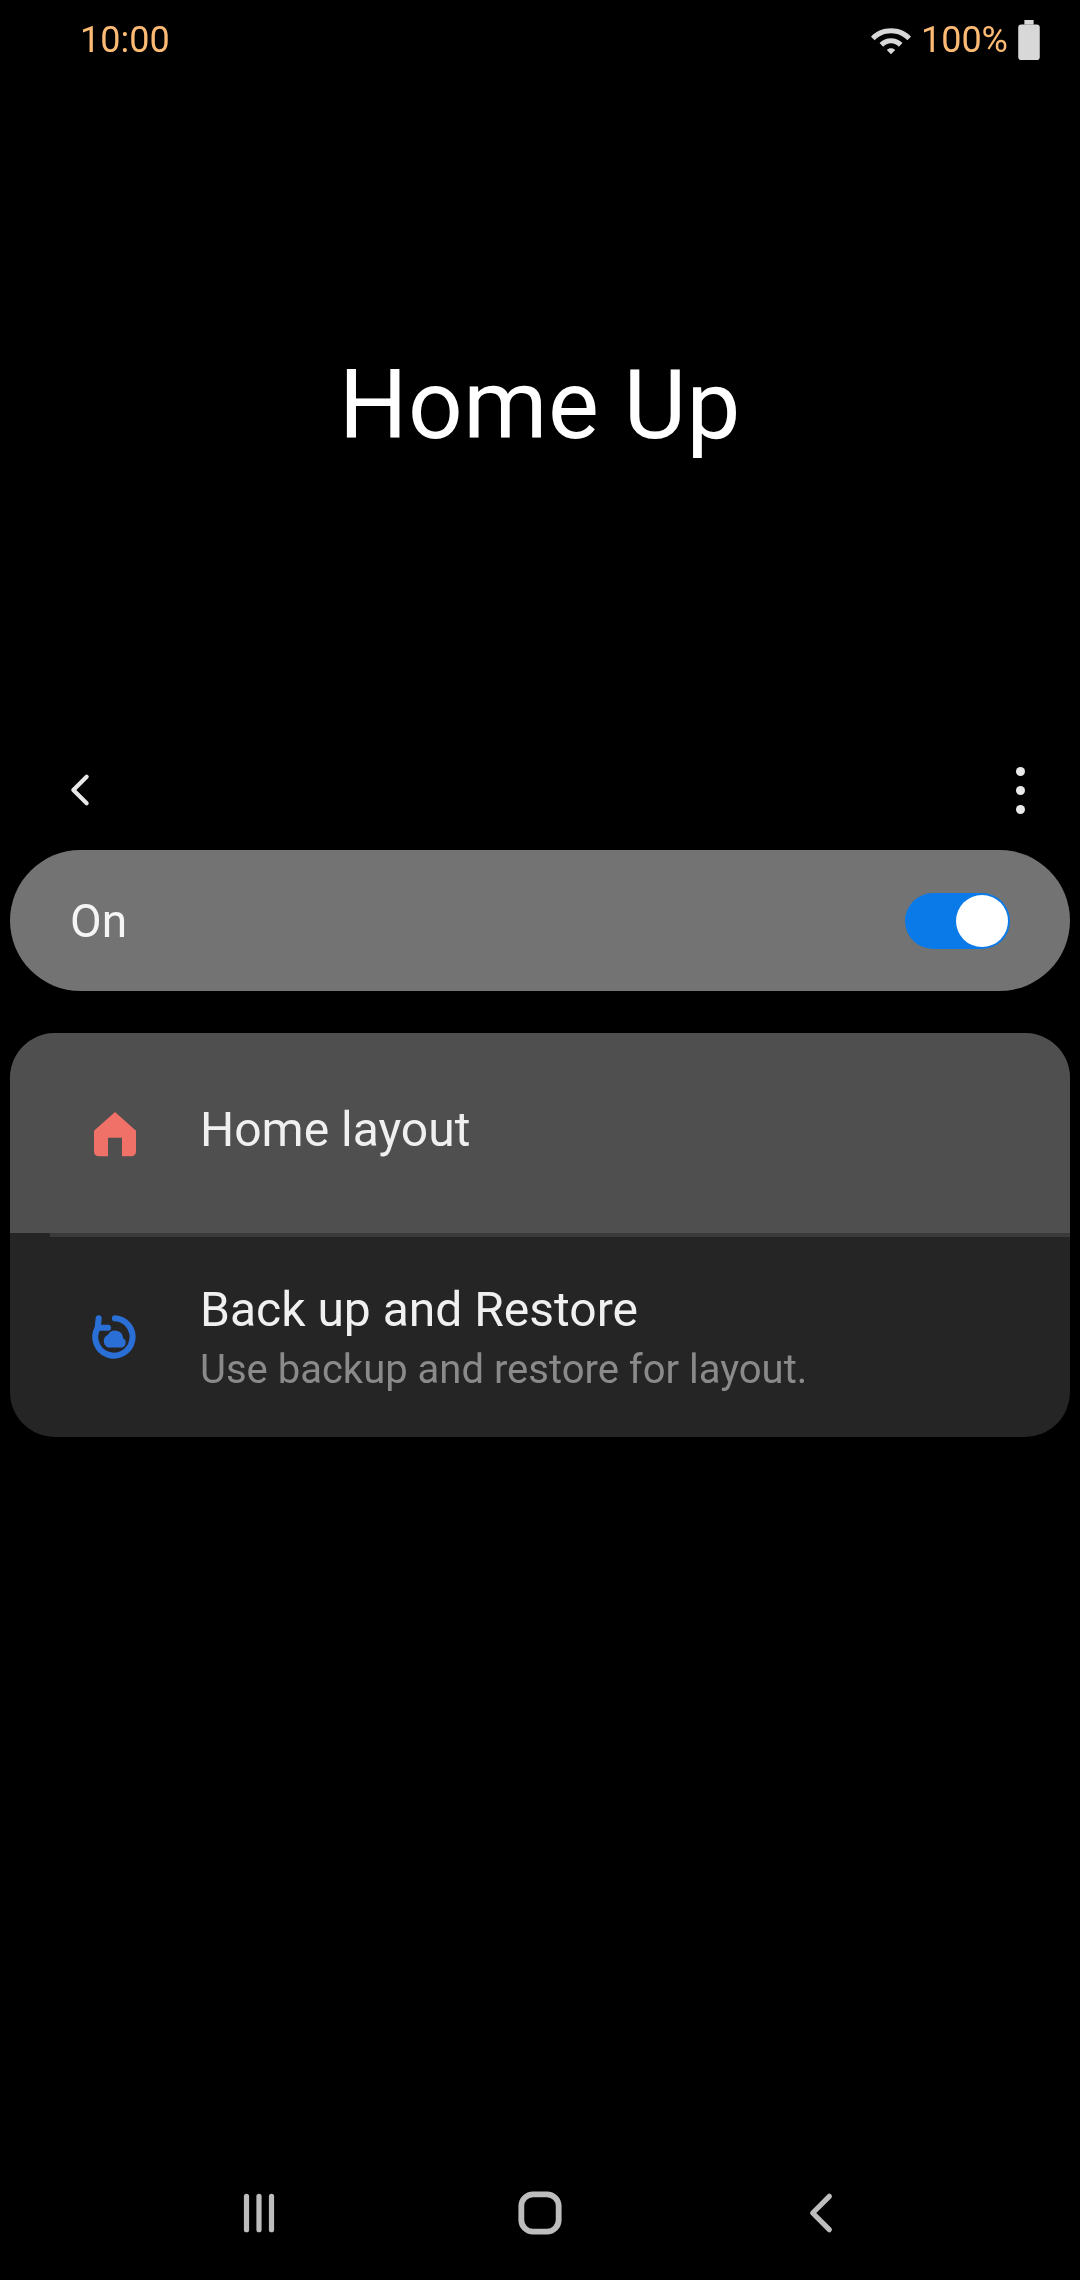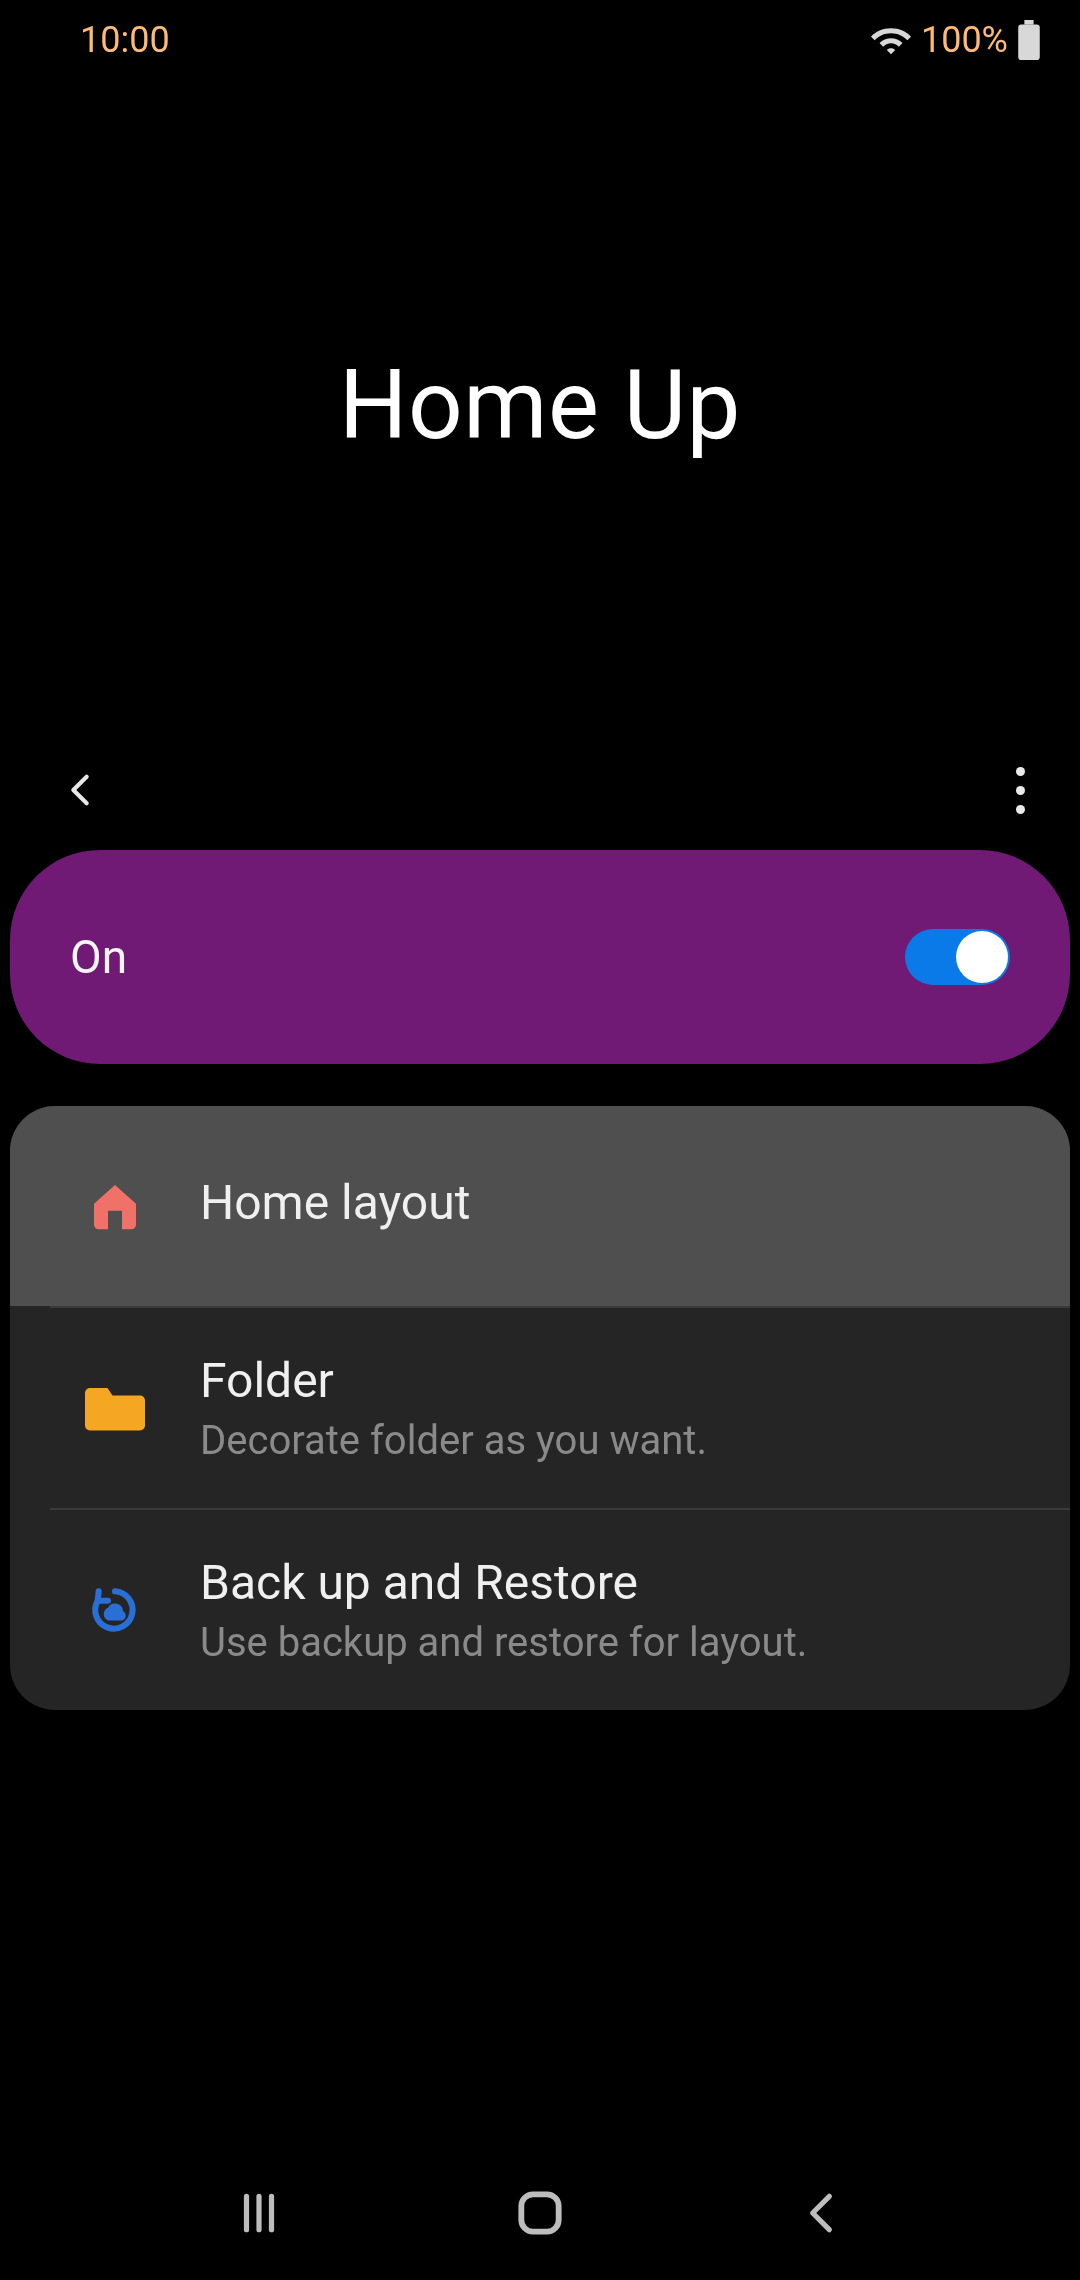--- a/index.html
+++ b/index.html
@@ -68,23 +68,23 @@
     .more .dot {
       width: 9px;
       height: 9px;
       background: #eaeaea;
       border-radius: 50%;
     }
     .content {
       padding: 0 10px;
     }
     .master-toggle {
-      background: #701a75;
+      background: #737373;
       border-radius: 90px;
-      height: 214px;
+      height: 141px;
       display: flex;
       align-items: center;
       justify-content: space-between;
       padding: 0 60px;
       margin-bottom: 42px;
     }
     .master-toggle .label {
       font-size: 46px;
       color: #f5f5f5;
     }
@@ -205,31 +205,20 @@
           <path d="M3 11 L12 3 L21 11 V20 A2 2 0 0 1 19 22 H15 V14 H9 V22 H5 A2 2 0 0 1 3 20 Z" fill="#f07168"></path>
         </svg>
       </div>
       <div class="item-text">
         <div class="t">Home layout</div>
       </div>
     </div>
 
     <div class="divider"></div>
 
-    <div class="list-item">
-      <div class="icon-wrap">
-        <svg width="60" height="50" viewBox="0 0 24 20">
-          <path d="M2 2 H9 L11 5 H22 A2 2 0 0 1 24 7 V17 A2 2 0 0 1 22 19 H2 A2 2 0 0 1 0 17 V4 A2 2 0 0 1 2 2 Z" fill="#f5a623"></path>
-        </svg>
-      </div>
-      <div class="item-text">
-        <div class="t">Folder</div>
-        <div class="d">Decorate folder as you want.</div>
-      </div>
-    </div>
 
     <div class="divider"></div>
 
     <div class="list-item">
       <div class="icon-wrap">
         <svg width="56" height="56" viewBox="0 0 24 24">
           <path d="M12 4 A8 8 0 1 1 4.6 8" stroke="#2a6fd6" stroke-width="2.6" fill="none" stroke-linecap="round"></path>
           <path d="M5 4 L4.6 8 L9 8" stroke="#2a6fd6" stroke-width="2.6" fill="none" stroke-linecap="round" stroke-linejoin="round"></path>
           <path d="M15.5 12.5 A3.5 3.5 0 0 0 9 11 A3 3 0 0 0 9 16.5 H15 A2.2 2.2 0 0 0 15.5 12.5 Z" fill="#2a6fd6"></path>
         </svg>

